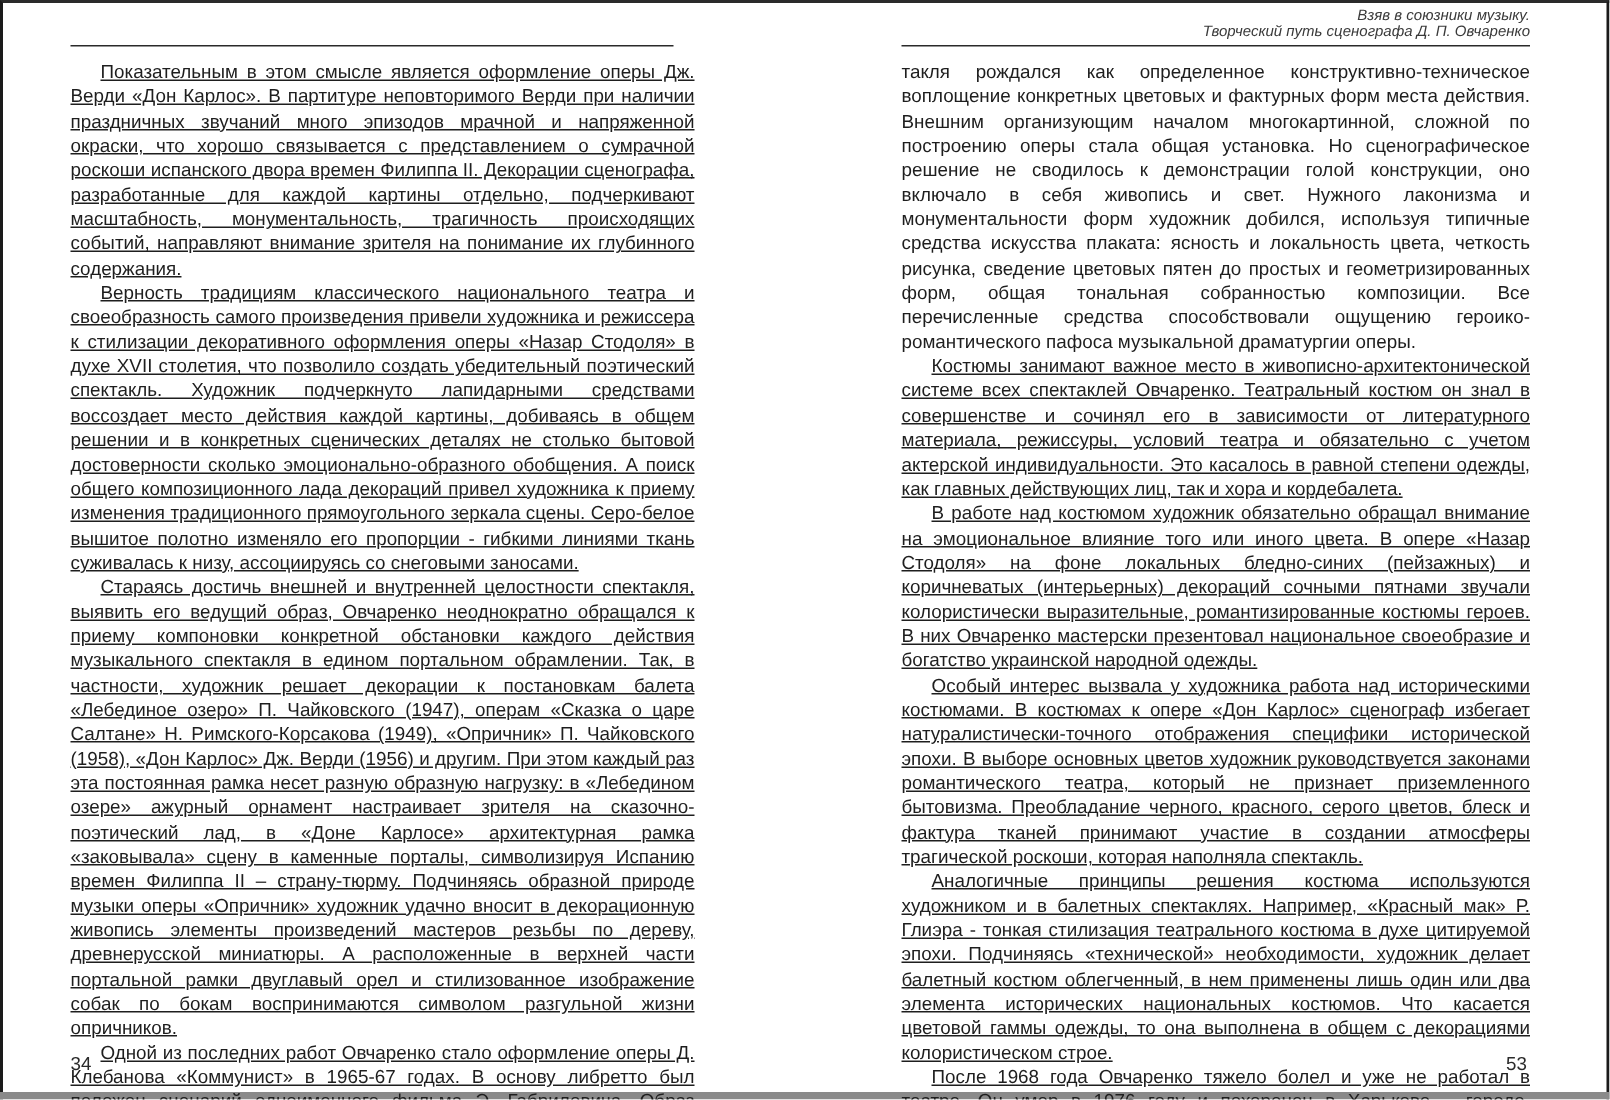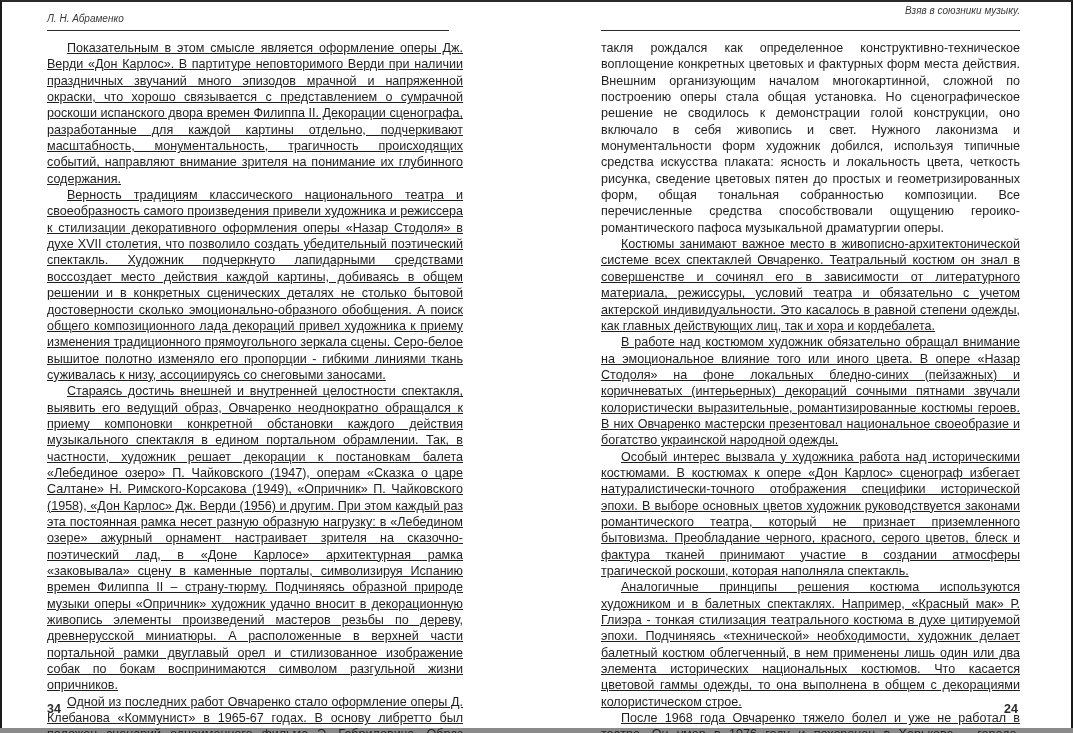--- a/index.html
+++ b/index.html
@@ -13,49 +13,49 @@
   .page-left .running-head { left:45px; top:13px; width:402px; text-align:left; }
   .page-right .running-head { left:67px; top:5px; width:418px; text-align:right; }
   .rule { position:absolute; height:0; border-top:1px solid #2a2a2a; }
   .page-left .rule { left:45px; top:30px; width:402px; }
   .page-right .rule { left:66px; top:30px; width:419px; }
   .body-text { position:absolute; font-size:12.55px; line-height:16.35px; text-align:justify; }
   .page-left .body-text { left:45px; top:40px; width:416px; }
   .page-right .body-text { left:66px; top:40px; width:419px; }
   .body-text p { margin:0; text-indent:0; }
   .body-text p.indent { text-indent:20px;text-decoration:underline; }
-  .folio { position:absolute; top:702px; font-size:12.5px; color:#2a2a2a;font-weight:bold; }
+  .folio { position:absolute; top:702px; font-size:12.5px; color:#2a2a2a; }
   .page-left .folio { left:45px; }
   .page-right .folio { left:469px; }
 </style>
 </head>
 <body>
 
 <div class="frame"></div>
 <div class="bottom-bar"></div>
 
 <div class="page page-left">
-  <div class="running-head">Л. Н. Абраменко</div>
   <div class="rule"></div>
   <div class="body-text">
     <p class="indent">Показательным в этом смысле является оформление оперы Дж. Верди «Дон Карлос». В партитуре неповторимого Верди при наличии праздничных звучаний много эпизодов мрачной и напряженной окраски, что хорошо связывается с представлением о сумрачной роскоши испанского двора времен Филиппа II. Декорации сценографа, разработанные для каждой картины отдельно, подчеркивают масштабность, монументальность, трагичность происходящих событий, направляют внимание зрителя на понимание их глубинного содержания.</p>
     <p class="indent">Верность традициям классического национального театра и своеобразность самого произведения привели художника и режиссера к стилизации декоративного оформления оперы «Назар Стодоля» в духе XVII столетия, что позволило создать убедительный поэтический спектакль. Художник подчеркнуто лапидарными средствами воссоздает место действия каждой картины, добиваясь в общем решении и в конкретных сценических деталях не столько бытовой достоверности сколько эмоционально-образного обобщения. А поиск общего композиционного лада декораций привел художника к приему изменения традиционного прямоугольного зеркала сцены. Серо-белое вышитое полотно изменяло его пропорции - гибкими линиями ткань суживалась к низу, ассоциируясь со снеговыми заносами.</p>
     <p class="indent">Стараясь достичь внешней и внутренней целостности спектакля, выявить его ведущий образ, Овчаренко неоднократно обращался к приему компоновки конкретной обстановки каждого действия музыкального спектакля в едином портальном обрамлении. Так, в частности, художник решает декорации к постановкам балета «Лебединое озеро» П. Чайковского (1947), операм «Сказка о царе Салтане» Н. Римского-Корсакова (1949), «Опричник» П. Чайковского (1958), «Дон Карлос» Дж. Верди (1956) и другим. При этом каждый раз эта постоянная рамка несет разную образную нагрузку: в «Лебедином озере» ажурный орнамент настраивает зрителя на сказочно-поэтический лад, в «Доне Карлосе» архитектурная рамка «заковывала» сцену в каменные порталы, символизируя Испанию времен Филиппа II – страну-тюрму. Подчиняясь образной природе музыки оперы «Опричник» художник удачно вносит в декорационную живопись элементы произведений мастеров резьбы по дереву, древнерусской миниатюры. А расположенные в верхней части портальной рамки двуглавый орел и стилизованное изображение собак по бокам воспринимаются символом разгульной жизни опричников.</p>
     <p class="indent">Одной из последних работ Овчаренко стало оформление оперы Д. Клебанова «Коммунист» в 1965-67 годах. В основу либретто был положен сценарий одноименного фильма Э. Габриловича. Образ спек-</p>
   </div>
   <div class="folio">34</div>
 </div>
 
 <div class="page page-right">
   <div class="running-head">
     <div>Взяв в союзники музыку.</div>
+    <div>Творческий путь сценографа Д. П. Овчаренко</div>
   </div>
   <div class="rule"></div>
   <div class="body-text">
     <p>такля рождался как определенное конструктивно-техническое воплощение конкретных цветовых и фактурных форм места действия. Внешним организующим началом многокартинной, сложной по построению оперы стала общая установка. Но сценографическое решение не сводилось к демонстрации голой конструкции, оно включало в себя живопись и свет. Нужного лаконизма и монументальности форм художник добился, используя типичные средства искусства плаката: ясность и локальность цвета, четкость рисунка, сведение цветовых пятен до простых и геометризированных форм, общая тональная собранностью композиции. Все перечисленные средства способствовали ощущению героико-романтического пафоса музыкальной драматургии оперы.</p>
     <p class="indent">Костюмы занимают важное место в живописно-архитектонической системе всех спектаклей Овчаренко. Театральный костюм он знал в совершенстве и сочинял его в зависимости от литературного материала, режиссуры, условий театра и обязательно с учетом актерской индивидуальности. Это касалось в равной степени одежды, как главных действующих лиц, так и хора и кордебалета.</p>
     <p class="indent">В работе над костюмом художник обязательно обращал внимание на эмоциональное влияние того или иного цвета. В опере «Назар Стодоля» на фоне локальных бледно-синих (пейзажных) и коричневатых (интерьерных) декораций сочными пятнами звучали колористически выразительные, романтизированные костюмы героев. В них Овчаренко мастерски презентовал национальное своеобразие и богатство украинской народной одежды.</p>
     <p class="indent">Особый интерес вызвала у художника работа над историческими костюмами. В костюмах к опере «Дон Карлос» сценограф избегает натуралистически-точного отображения специфики исторической эпохи. В выборе основных цветов художник руководствуется законами романтического театра, который не признает приземленного бытовизма. Преобладание черного, красного, серого цветов, блеск и фактура тканей принимают участие в создании атмосферы трагической роскоши, которая наполняла спектакль.</p>
     <p class="indent">Аналогичные принципы решения костюма используются художником и в балетных спектаклях. Например, «Красный мак» Р. Глиэра - тонкая стилизация театрального костюма в духе цитируемой эпохи. Подчиняясь «технической» необходимости, художник делает балетный костюм облегченный, в нем применены лишь один или два элемента исторических национальных костюмов. Что касается цветовой гаммы одежды, то она выполнена в общем с декорациями колористическом строе.</p>
     <p class="indent">После 1968 года Овчаренко тяжело болел и уже не работал в театре. Он умер в 1976 году и похоронен в Харькове – городе, которому</p>
   </div>
-  <div class="folio">24</div>
+  <div class="folio">53</div>
 </div>
 
 </body></html>

